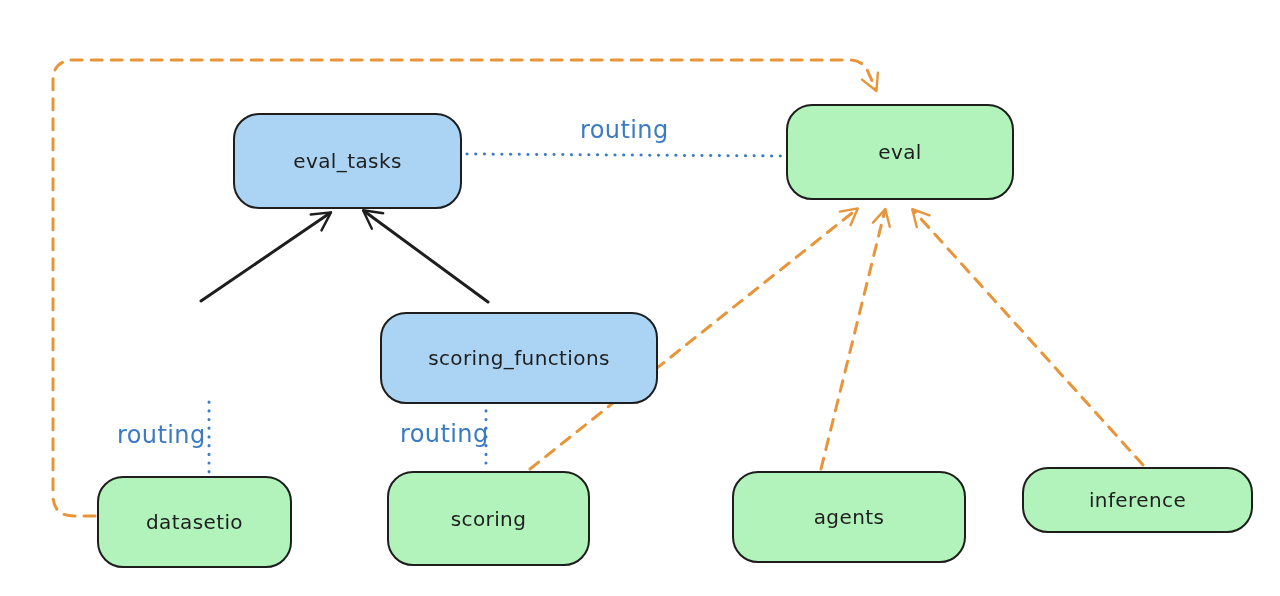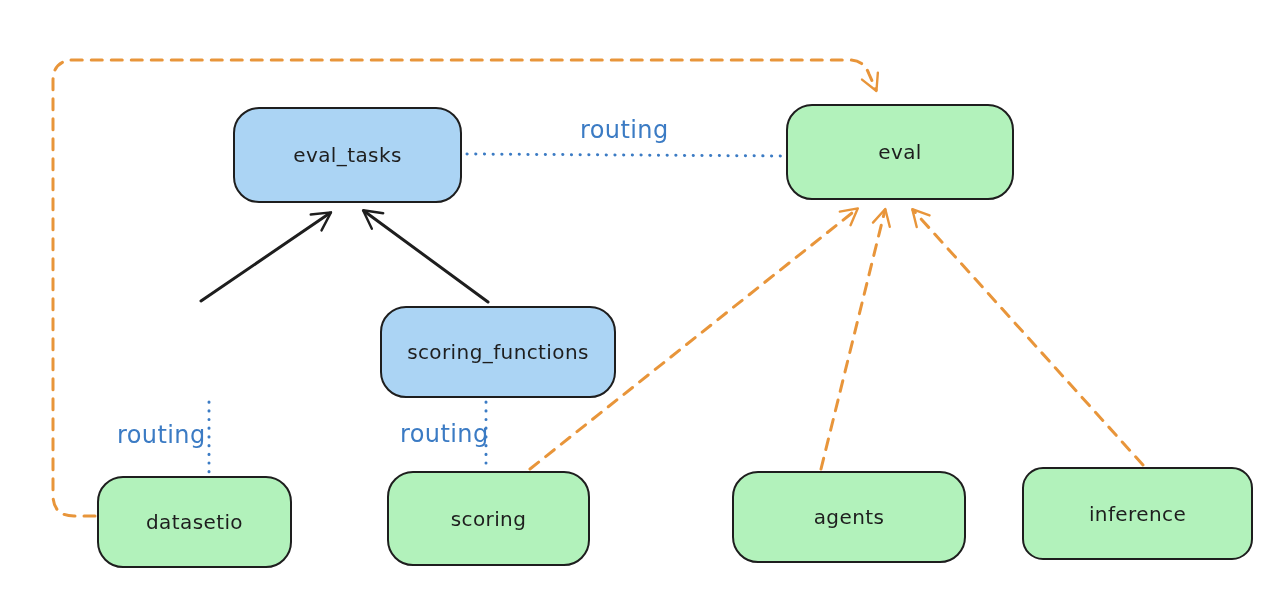--- a/index.html
+++ b/index.html
@@ -61,21 +61,21 @@
     box-sizing: border-box;
     border: 2.6px solid var(--stroke-dark, #1e1e1e);
     border-radius: 26px;
     display: flex;
     align-items: center;
     justify-content: center;
     font-size: 20px;
     letter-spacing: 0.4px;
     color: var(--stroke-dark, #1e1e1e);
   }
-  .node-blue  { background: var(--node-blue, #abd4f4); }
+  .node-blue  { background: var(--node-blue, #abd4f4); margin-top: 6px; }
   .node-green { background: var(--node-green, #b2f2bb); }
   .edge-label {
     position: absolute;
     color: var(--accent-blue, #3b7bc4);
     font-size: 24px;
     font-weight: 400;
     letter-spacing: 0.4px;
     white-space: nowrap;
   }
 </style>
@@ -109,37 +109,37 @@
 
   <div class="node node-blue" style="left:233px; top:107px; width:229px; height:96px;">
     <span>eval_tasks</span>
   </div>
 
   <div class="node node-green" style="left:786px; top:104px; width:228px; height:96px;">
     <span>eval</span>
   </div>
 
 
-  <div class="node node-blue" style="left:380px; top:306px; width:236px; height:92px;text-align:right;">
+  <div class="node node-blue" style="left:380px; top:306px; width:278px; height:92px;text-align:right;">
     <span>scoring_functions</span>
   </div>
 
   <div class="node node-green" style="left:97px; top:476px; width:195px; height:92px;">
     <span>datasetio</span>
   </div>
 
   <div class="node node-green" style="left:387px; top:471px; width:203px; height:95px;">
     <span>scoring</span>
   </div>
 
   <div class="node node-green" style="left:732px; top:471px; width:234px; height:92px;">
     <span>agents</span>
   </div>
 
-  <div class="node node-green" style="left:1022px; top:467px; width:231px; height:93px;border-radius:21px;">
+  <div class="node node-green" style="left:1022px; top:467px; width:231px; height:66px;">
     <span>inference</span>
   </div>
 
   <div class="edge-label" style="left:580px; top:116px;">routing</div>
 
   <div class="edge-label" style="left:117px; top:421px;">routing</div>
 
   <div class="edge-label" style="left:400px; top:420px;">routing</div>
 
 </div>

